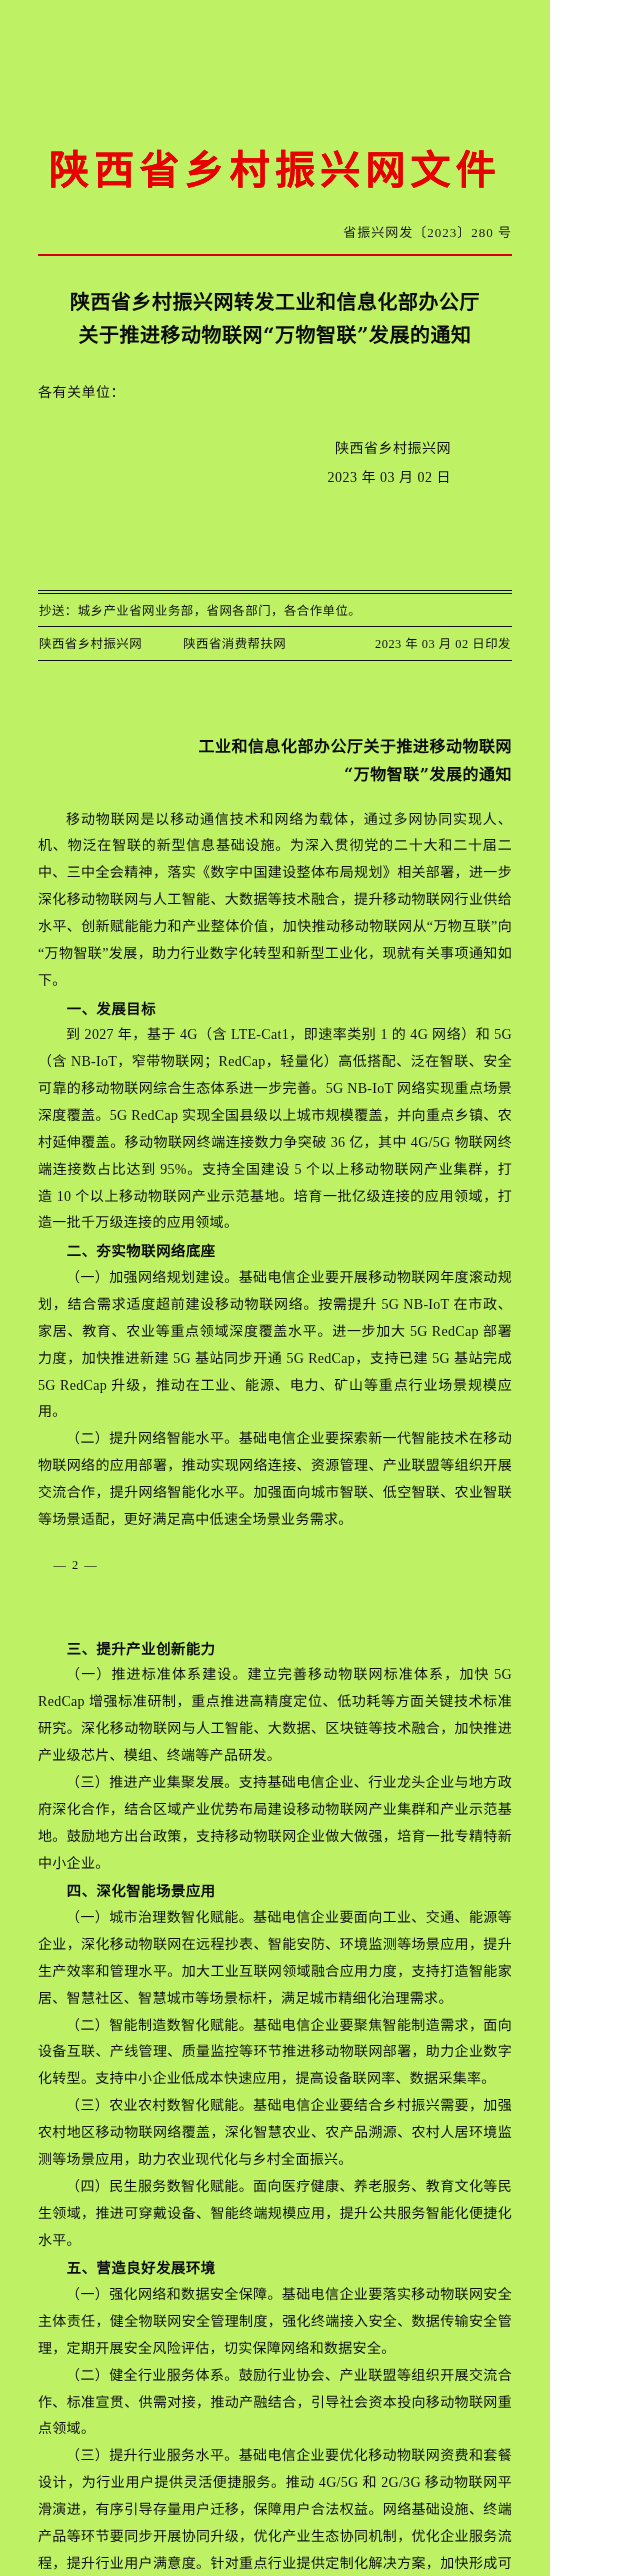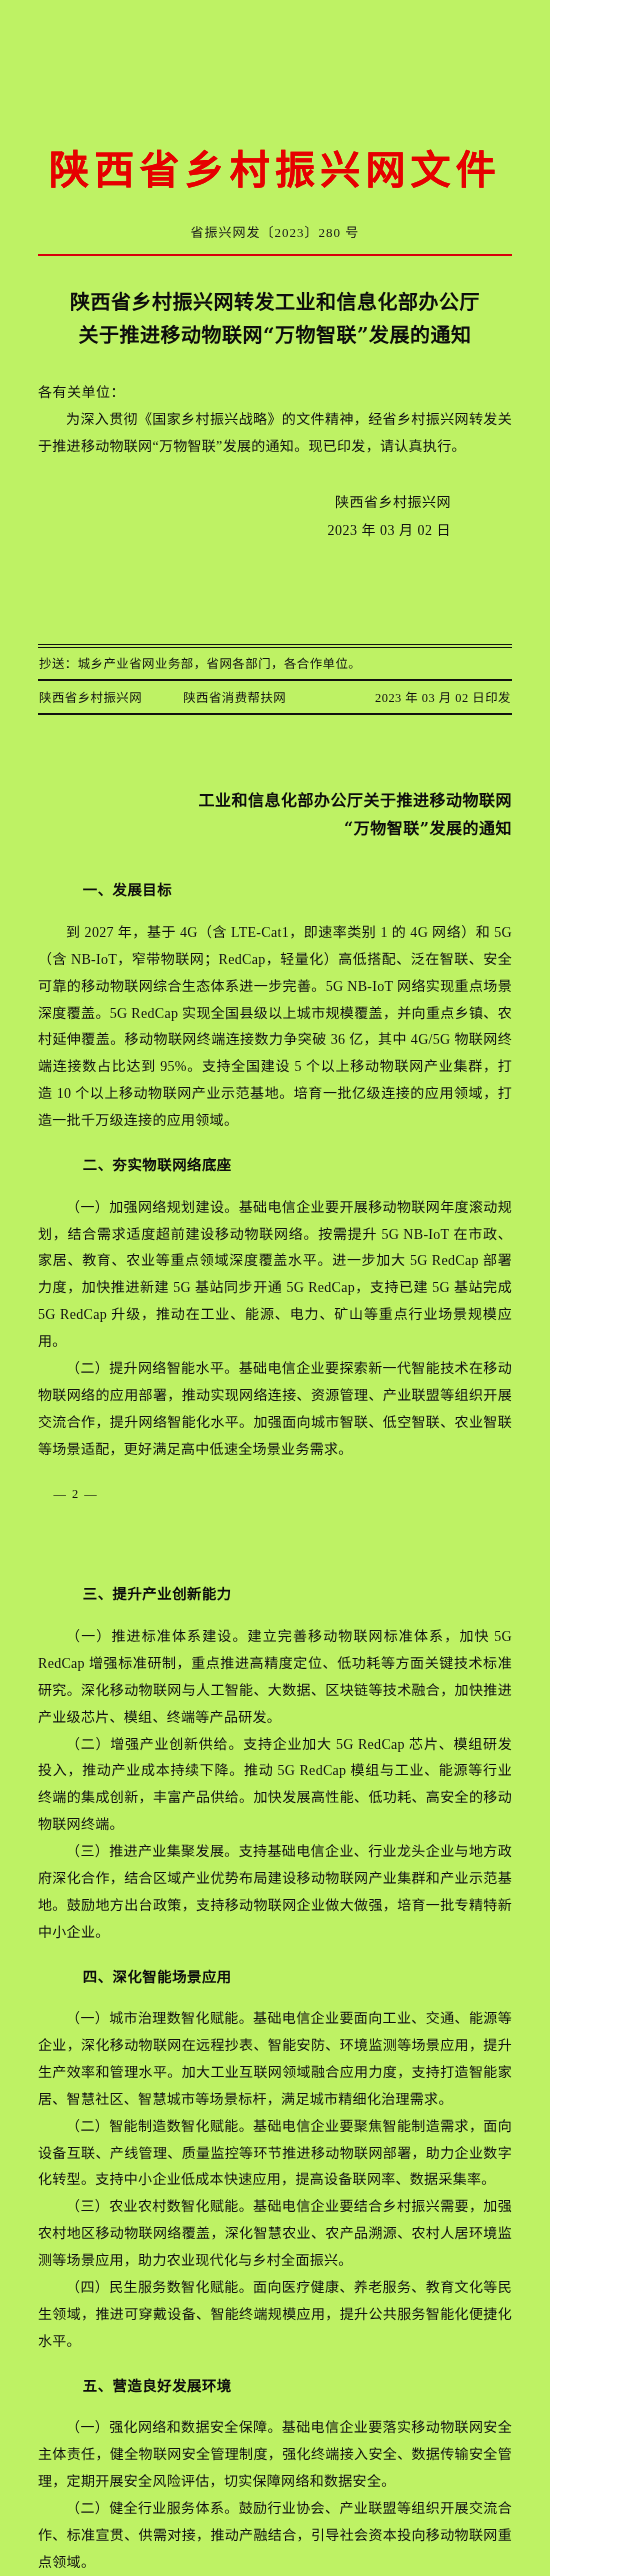--- a/index.html
+++ b/index.html
@@ -24,21 +24,21 @@
     color:#e60000;
     font-family:"DejaVu Serif","Liberation Serif",serif;
     font-weight:bold;
     font-size:40px;
     letter-spacing:5.2px;
     line-height:1.25;
     padding-top:15.5px;
     text-shadow:0 0 0.5px #e60000;
   }
   .docnum{
-    text-align:center;
+    text-align:right;
     font-size:13px;
     letter-spacing:1px;
     margin-top:27px;
     color:#1a1a1a;
   }
   .redrule{
     height:2.6px;
     background:#d8000c;
     margin:13.4px 0 0 0;
   }
@@ -106,21 +106,21 @@
     line-height:1.75;
     letter-spacing:0.5px;
     color:#0d0d0d;
   }
   h2.sec{
     font-family:"DejaVu Serif","Liberation Serif",serif;
     font-weight:bold;
     font-size:14.4px;
     line-height:1.92;
     letter-spacing:0.5px;
-    margin:16px;
+    margin:0;
     text-indent:2em;
     color:#0d0d0d;
   }
   .pagenum{
     font-size:12.4px;
     letter-spacing:1.5px;
     margin:24px 0 0 0;
     padding-left:15.5px;
   }
   .pagebreak{ height:62px; }
@@ -138,21 +138,20 @@
 
   <div class="redrule"></div>
 
   <div class="doc-title">
     <div>陕西省乡村振兴网转发工业和信息化部办公厅</div>
     <div>关于推进移动物联网“万物智联”发展的通知</div>
   </div>
 
   <div class="salutation">各有关单位：</div>
 
-  <p class="body">为深入贯彻《国家乡村振兴战略》的文件精神，经省乡村振兴网转发关于推进移动物联网“万物智联”发展的通知。现已印发，请认真执行。</p>
 
   <div class="signblock">
     <div>陕西省乡村振兴网</div>
     <div>2023 年 03 月 02 日</div>
   </div>
 
   <div class="spacer-lg"></div>
 
   <div class="colophon">
     <div class="cl-rule-thick"></div>
@@ -174,34 +173,34 @@
 
   <div class="spacer-md"></div>
 
   <div class="sub-title">
     <div>工业和信息化部办公厅关于推进移动物联网</div>
     <div>“万物智联”发展的通知</div>
   </div>
 
   <div class="spacer-sm"></div>
 
+  <p class="body">移动物联网是以移动通信技术和网络为载体，通过多网协同实现人、机、物泛在智联的新型信息基础设施。为深入贯彻党的二十大和二十届二中、三中全会精神，落实《数字中国建设整体布局规划》相关部署，进一步深化移动物联网与人工智能、大数据等技术融合，提升移动物联网行业供给水平、创新赋能能力和产业整体价值，加快推动移动物联网从“万物互联”向“万物智联”发展，助力行业数字化转型和新型工业化，现就有关事项通知如下。</p>
 
   <h2 class="sec">一、发展目标</h2>
   <p class="body">到 2027 年，基于 4G（含 LTE-Cat1，即速率类别 1 的 4G 网络）和 5G（含 NB-IoT，窄带物联网；RedCap，轻量化）高低搭配、泛在智联、安全可靠的移动物联网综合生态体系进一步完善。5G NB-IoT 网络实现重点场景深度覆盖。5G RedCap 实现全国县级以上城市规模覆盖，并向重点乡镇、农村延伸覆盖。移动物联网终端连接数力争突破 36 亿，其中 4G/5G 物联网终端连接数占比达到 95%。支持全国建设 5 个以上移动物联网产业集群，打造 10 个以上移动物联网产业示范基地。培育一批亿级连接的应用领域，打造一批千万级连接的应用领域。</p>
 
   <h2 class="sec">二、夯实物联网络底座</h2>
   <p class="body">（一）加强网络规划建设。基础电信企业要开展移动物联网年度滚动规划，结合需求适度超前建设移动物联网络。按需提升 5G NB-IoT 在市政、家居、教育、农业等重点领域深度覆盖水平。进一步加大 5G RedCap 部署力度，加快推进新建 5G 基站同步开通 5G RedCap，支持已建 5G 基站完成 5G RedCap 升级，推动在工业、能源、电力、矿山等重点行业场景规模应用。</p>
   <p class="body">（二）提升网络智能水平。基础电信企业要探索新一代智能技术在移动物联网络的应用部署，推动实现网络连接、资源管理、产业联盟等组织开展交流合作，提升网络智能化水平。加强面向城市智联、低空智联、农业智联等场景适配，更好满足高中低速全场景业务需求。</p>
 
   <div class="pagenum">— 2 —</div>
   <div class="pagebreak"></div>
 
   <h2 class="sec">三、提升产业创新能力</h2>
   <p class="body">（一）推进标准体系建设。建立完善移动物联网标准体系，加快 5G RedCap 增强标准研制，重点推进高精度定位、低功耗等方面关键技术标准研究。深化移动物联网与人工智能、大数据、区块链等技术融合，加快推进产业级芯片、模组、终端等产品研发。</p>
-  <p class="body">（二）增强产业创新供给。支持企业加大 5G RedCap 芯片、模组研发投入，推动产业成本持续下降。推动 5G RedCap 模组与工业、能源等行业终端的集成创新，丰富产品供给。加快发展高性能、低功耗、高安全的移动物联网终端。</p>
   <p class="body">（三）推进产业集聚发展。支持基础电信企业、行业龙头企业与地方政府深化合作，结合区域产业优势布局建设移动物联网产业集群和产业示范基地。鼓励地方出台政策，支持移动物联网企业做大做强，培育一批专精特新中小企业。</p>
 
   <h2 class="sec">四、深化智能场景应用</h2>
   <p class="body">（一）城市治理数智化赋能。基础电信企业要面向工业、交通、能源等企业，深化移动物联网在远程抄表、智能安防、环境监测等场景应用，提升生产效率和管理水平。加大工业互联网领域融合应用力度，支持打造智能家居、智慧社区、智慧城市等场景标杆，满足城市精细化治理需求。</p>
   <p class="body">（二）智能制造数智化赋能。基础电信企业要聚焦智能制造需求，面向设备互联、产线管理、质量监控等环节推进移动物联网部署，助力企业数字化转型。支持中小企业低成本快速应用，提高设备联网率、数据采集率。</p>
   <p class="body">（三）农业农村数智化赋能。基础电信企业要结合乡村振兴需要，加强农村地区移动物联网络覆盖，深化智慧农业、农产品溯源、农村人居环境监测等场景应用，助力农业现代化与乡村全面振兴。</p>
   <p class="body">（四）民生服务数智化赋能。面向医疗健康、养老服务、教育文化等民生领域，推进可穿戴设备、智能终端规模应用，提升公共服务智能化便捷化水平。</p>
 
   <h2 class="sec">五、营造良好发展环境</h2>
   <p class="body">（一）强化网络和数据安全保障。基础电信企业要落实移动物联网安全主体责任，健全物联网安全管理制度，强化终端接入安全、数据传输安全管理，定期开展安全风险评估，切实保障网络和数据安全。</p>

